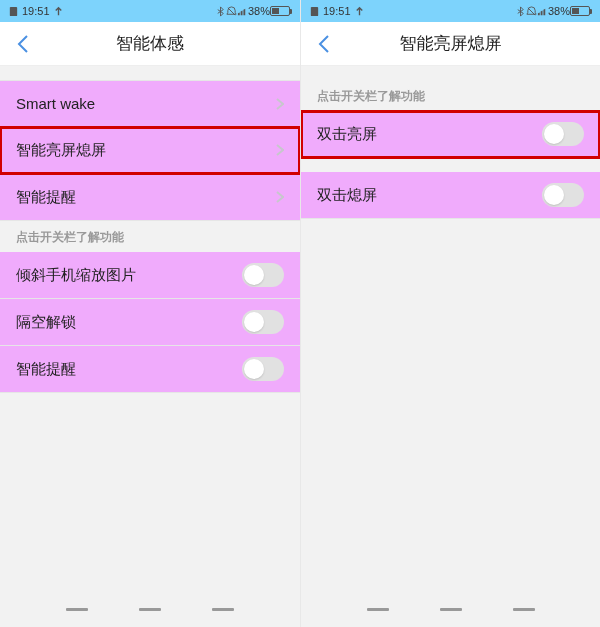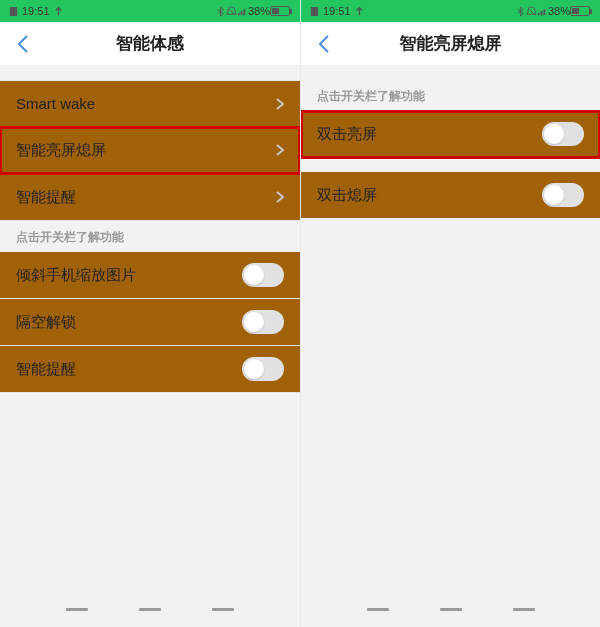--- a/index.html
+++ b/index.html
@@ -19,21 +19,21 @@
       height: 627px;
       background: #f2f2f2;
       position: relative;
       overflow: hidden;
     }
     .phone + .phone {
       border-left: 1px solid #e8e8e8;
     }
     .statusbar {
       height: 22px;
-      background: #22c55e;
+      background: #7dd3fc;
       display: flex;
       align-items: center;
       padding: 0 8px;
       font-size: 11px;
       color: #333;
     }
     .statusbar-left {
       display: flex;
       align-items: center;
       gap: 3px;
@@ -69,34 +69,34 @@
     .back-btn svg {
       width: 14px;
       height: 20px;
       stroke: #4a90e2;
       stroke-width: 2;
       fill: none;
     }
     .header-title {
       margin: 0 auto;
       font-size: 17px;
-      font-weight: 700;
+      font-weight: 400;
       color: #222;
     }
     .content {
       padding-top: 14px;
     }
     .section-hint {
       font-size: 12px;
       color: #999;
       padding: 8px 16px 6px;
       font-weight: bold;
     }
     .row {
-      background: #a16207;
+      background: #f0abfc;
       height: 47px;
       display: flex;
       align-items: center;
       padding: 0 16px;
       border-bottom: 0.5px solid #e6e6e6;
       position: relative;
     }
     .row:first-of-type {
       border-top: 0.5px solid #e6e6e6;
     }

